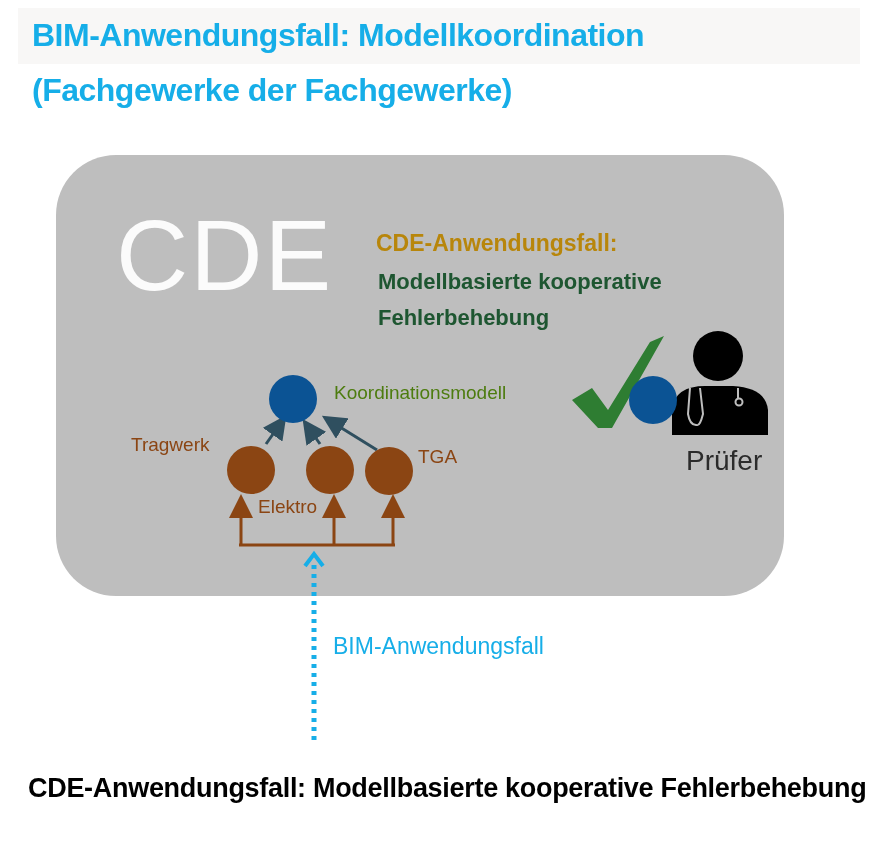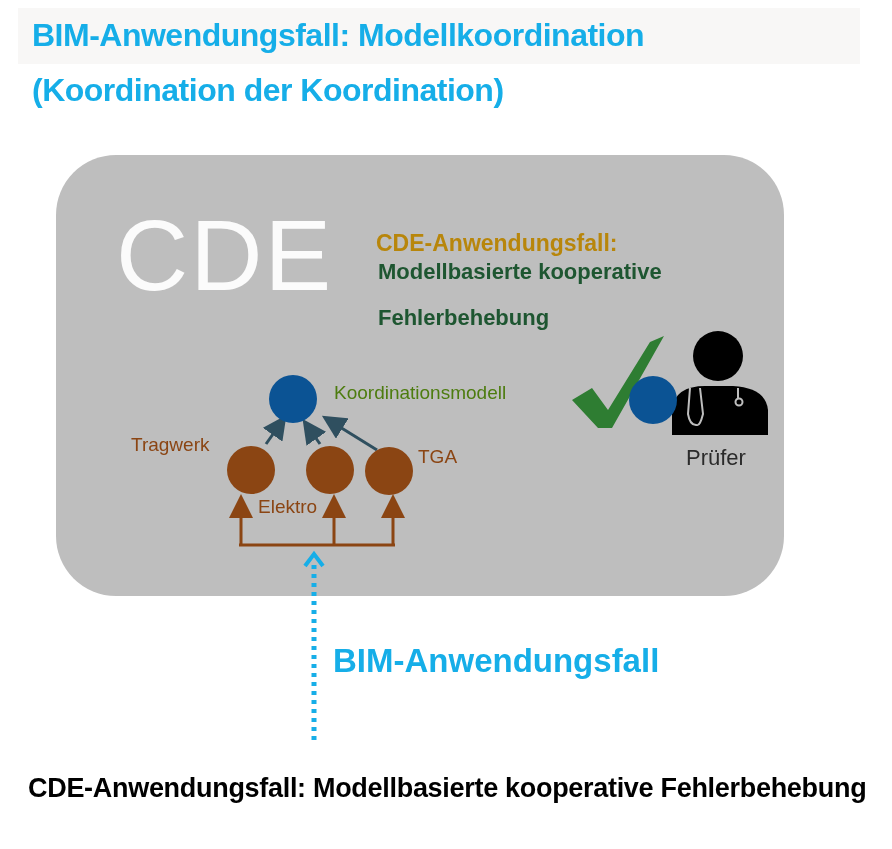--- a/index.html
+++ b/index.html
@@ -5,34 +5,34 @@
   html, body { margin:0; padding:0; background:#ffffff; }
   body { width:892px; height:849px; position:relative; overflow:hidden; font-family:"Liberation Sans", sans-serif; }
   .title-band { position:absolute; left:18px; top:8px; width:842px; height:56px; background:#f8f7f6; }
   .title { position:absolute; left:32px; font-family:"Liberation Sans", sans-serif; font-weight:bold; color:#16aee8; font-size:32px; letter-spacing:-0.5px; white-space:nowrap; }
   .cde-box { position:absolute; left:56px; top:155px; width:728px; height:441px; background:#bebebe; border-radius:60px; }
   .cde-big { position:absolute; left:95px; top:205px; font-size:100px; color:#fbfbfb; font-family:"Liberation Sans", sans-serif; letter-spacing:2px; line-height:1;margin-left:21px; }
   .cde-uf { position:absolute; left:376px; top:230px; font-weight:bold; font-size:23px; color:#b8860b; white-space:nowrap; }
   .cde-desc { position:absolute; left:378px; font-weight:bold; font-size:22px; color:#1e5631; white-space:nowrap; }
   svg.diagram { position:absolute; left:0; top:0; }
   .lbl { position:absolute; white-space:nowrap; font-size:19px; }
-  .bim-lbl { position:absolute; left:333px; top:633px; font-weight:bold; font-size:33px; color:#16aee8; white-space:nowrap;margin-top:9px; }
+  .bim-lbl { position:absolute; left:333px; top:633px; font-weight:normal; font-size:23px; color:#16aee8; white-space:nowrap; }
   .caption { position:absolute; left:28px; top:773px; font-weight:bold; font-size:27px; color:#000; white-space:nowrap; letter-spacing:-0.3px; }
 </style>
 </head>
 <body>
 
 <div class="title-band"></div>
 <div class="title" style="top:17px;">BIM-Anwendungsfall: Modellkoordination</div>
-<div class="title" style="top:72px;">(Koordination der Koordination)</div>
+<div class="title" style="top:72px;">(Fachgewerke der Fachgewerke)</div>
 
 <div class="cde-box"></div>
 <div class="cde-big">CDE</div>
 <div class="cde-uf">CDE-Anwendungsfall:</div>
-<div class="cde-desc" style="top:259px;text-align:right;">Modellbasierte kooperative</div>
+<div class="cde-desc" style="top:269px;text-align:right;">Modellbasierte kooperative</div>
 <div class="cde-desc" style="top:305px;">Fehlerbehebung</div>
 
 <svg class="diagram" width="892" height="849">
   <defs>
     <marker id="arrDark" markerWidth="8" markerHeight="8" refX="6" refY="4" orient="auto">
       <path d="M0,0 L8,4 L0,8 Z" fill="#2f4f5f"></path>
     </marker>
     <marker id="arrBrown" markerWidth="8" markerHeight="8" refX="6" refY="4" orient="auto">
       <path d="M0,0 L8,4 L0,8 Z" fill="#8b4513"></path>
     </marker>
@@ -65,16 +65,16 @@
   <line x1="738" y1="388" x2="738" y2="398" stroke="#bebebe" stroke-width="2"></line>
   <circle cx="739" cy="402" r="3.5" fill="none" stroke="#bebebe" stroke-width="2"></circle>
 
   <circle cx="653" cy="400" r="24" fill="#0b5394"></circle>
 </svg>
 
 <div class="lbl" style="left:334px;top:382px;color:#4d7c0f;">Koordinationsmodell</div>
 <div class="lbl" style="left:131px;top:434px;color:#8b4513;">Tragwerk</div>
 <div class="lbl" style="left:258px;top:496px;color:#8b4513;">Elektro</div>
 <div class="lbl" style="left:418px;top:446px;color:#8b4513;">TGA</div>
-<div class="lbl" style="left:686px;top:445px;font-size:22px;color:#2b2b2b;">Prüfer</div>
+<div class="lbl" style="left:686px;top:445px;font-size:28px;color:#2b2b2b;">Prüfer</div>
 
 <div class="bim-lbl">BIM-Anwendungsfall</div>
 <div class="caption">CDE-Anwendungsfall: Modellbasierte kooperative Fehlerbehebung</div>
 
 </body></html>

